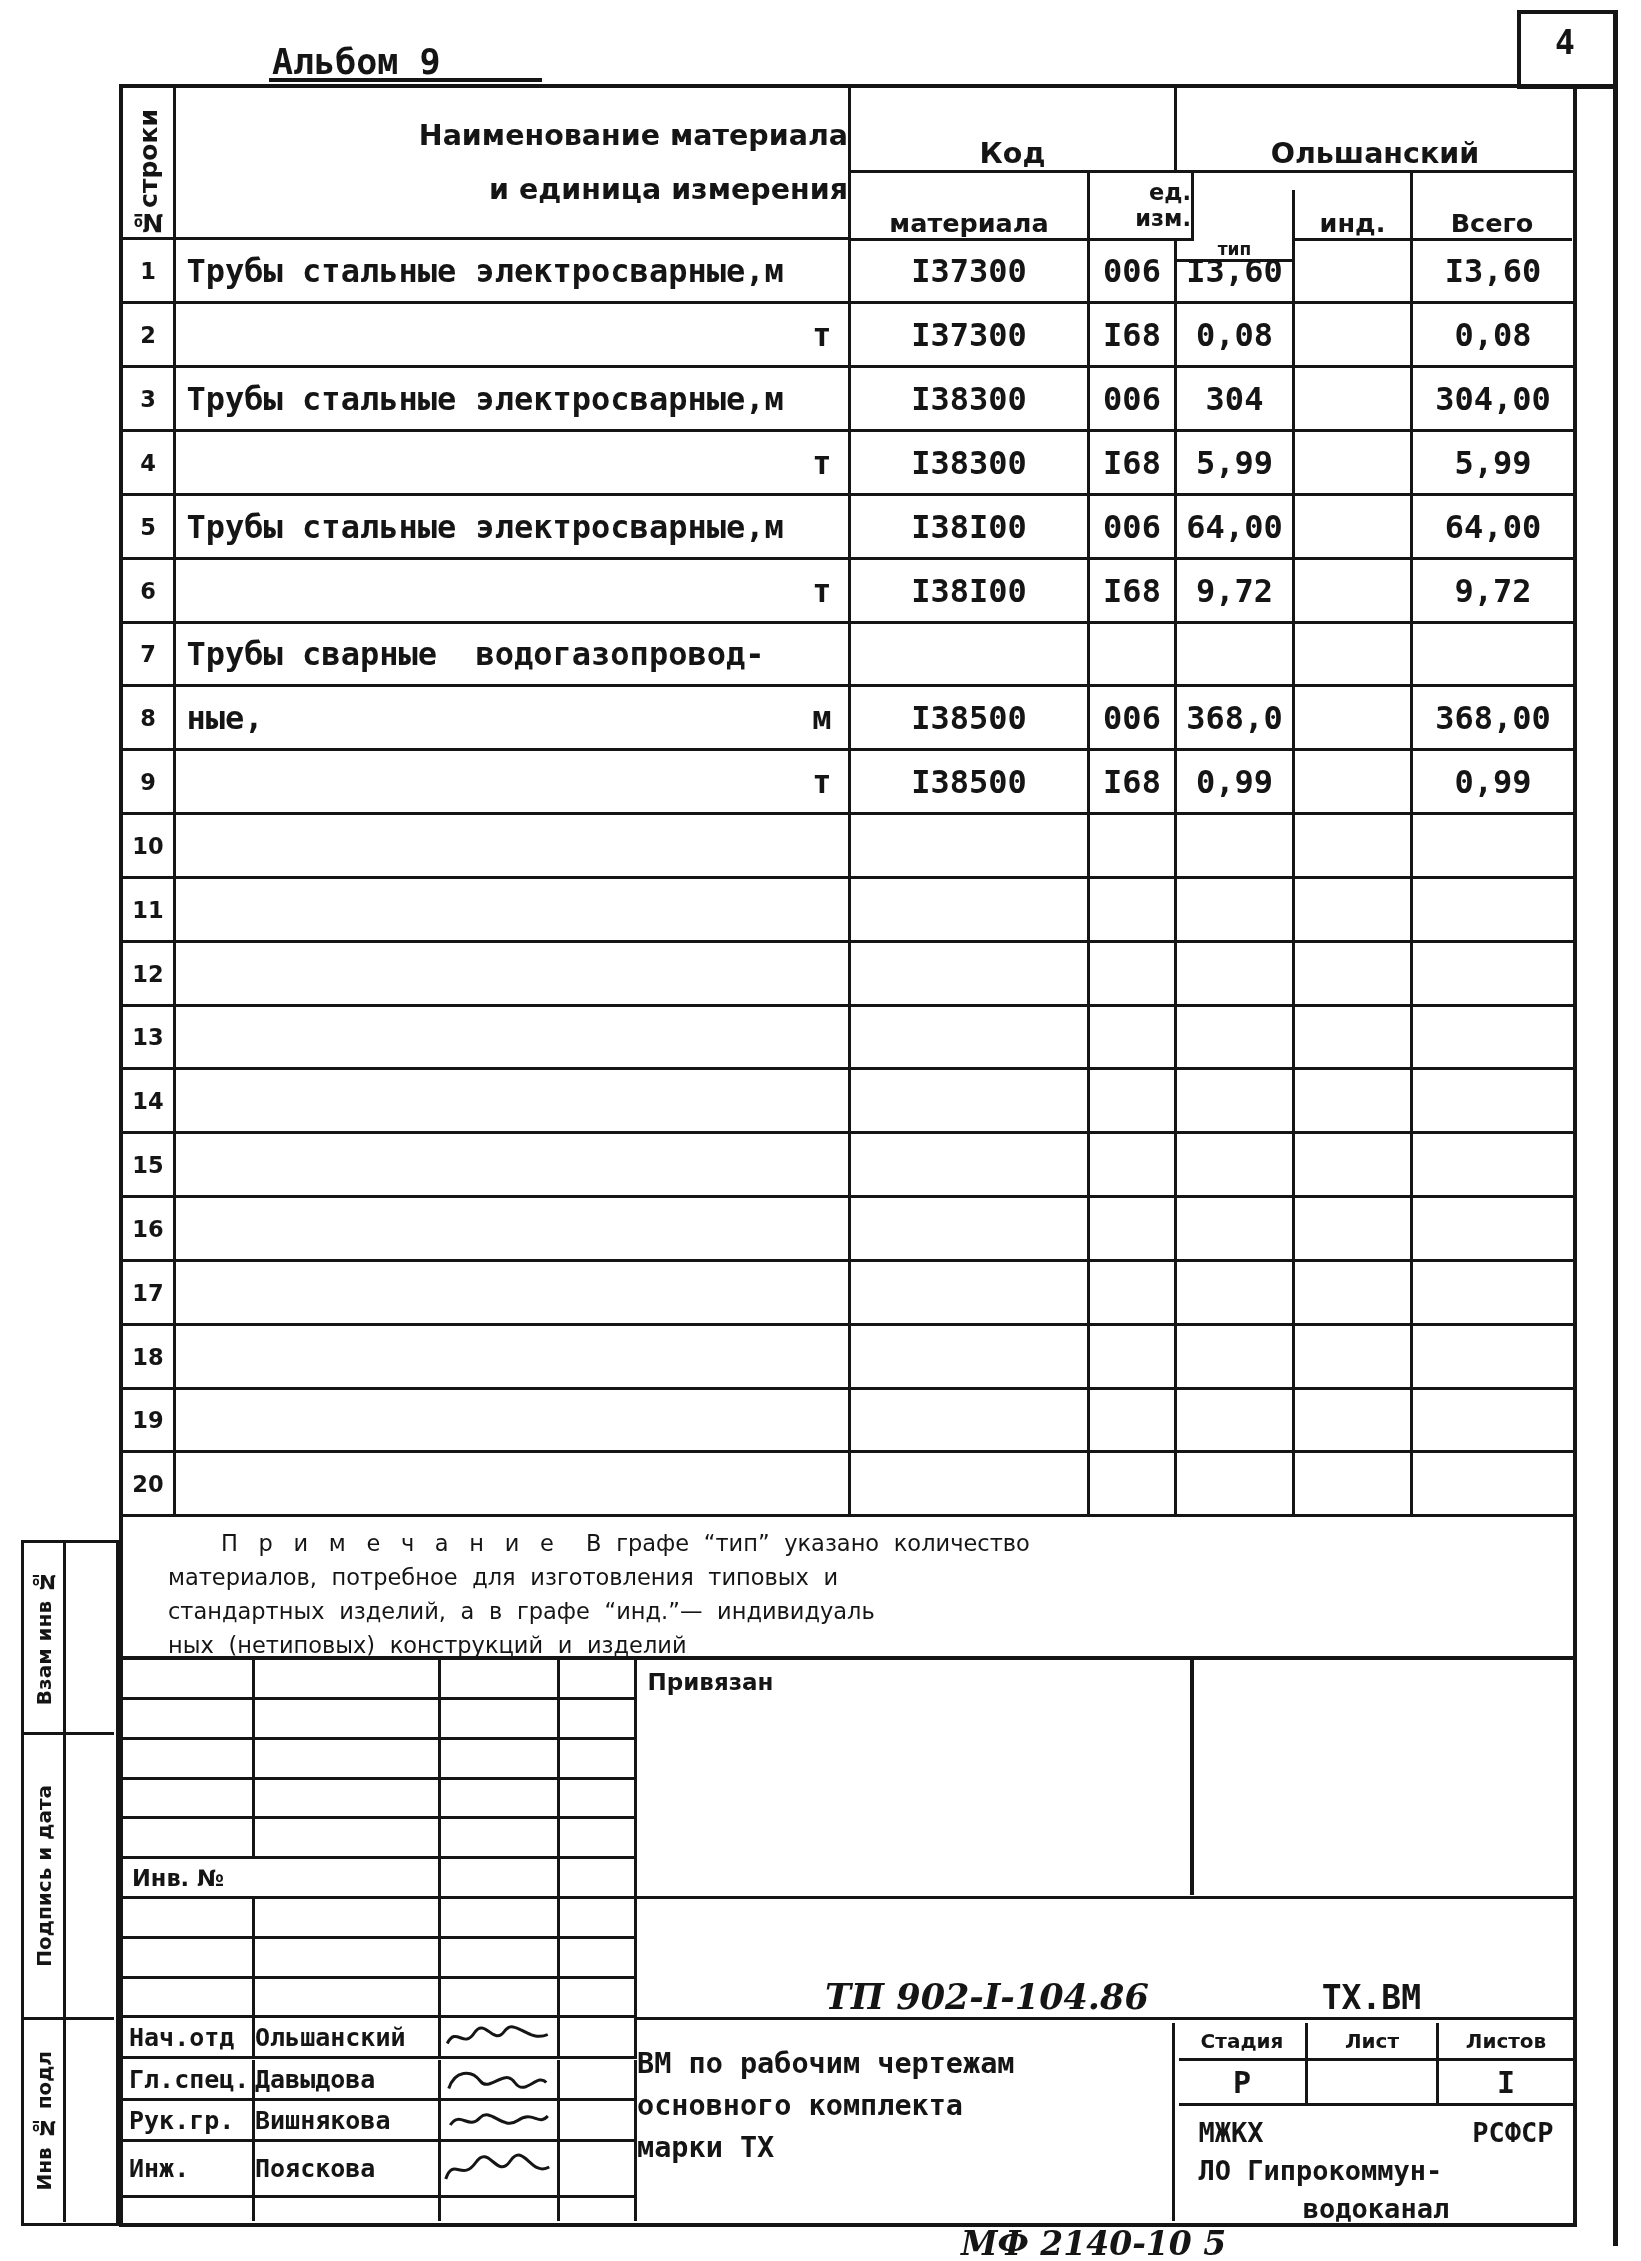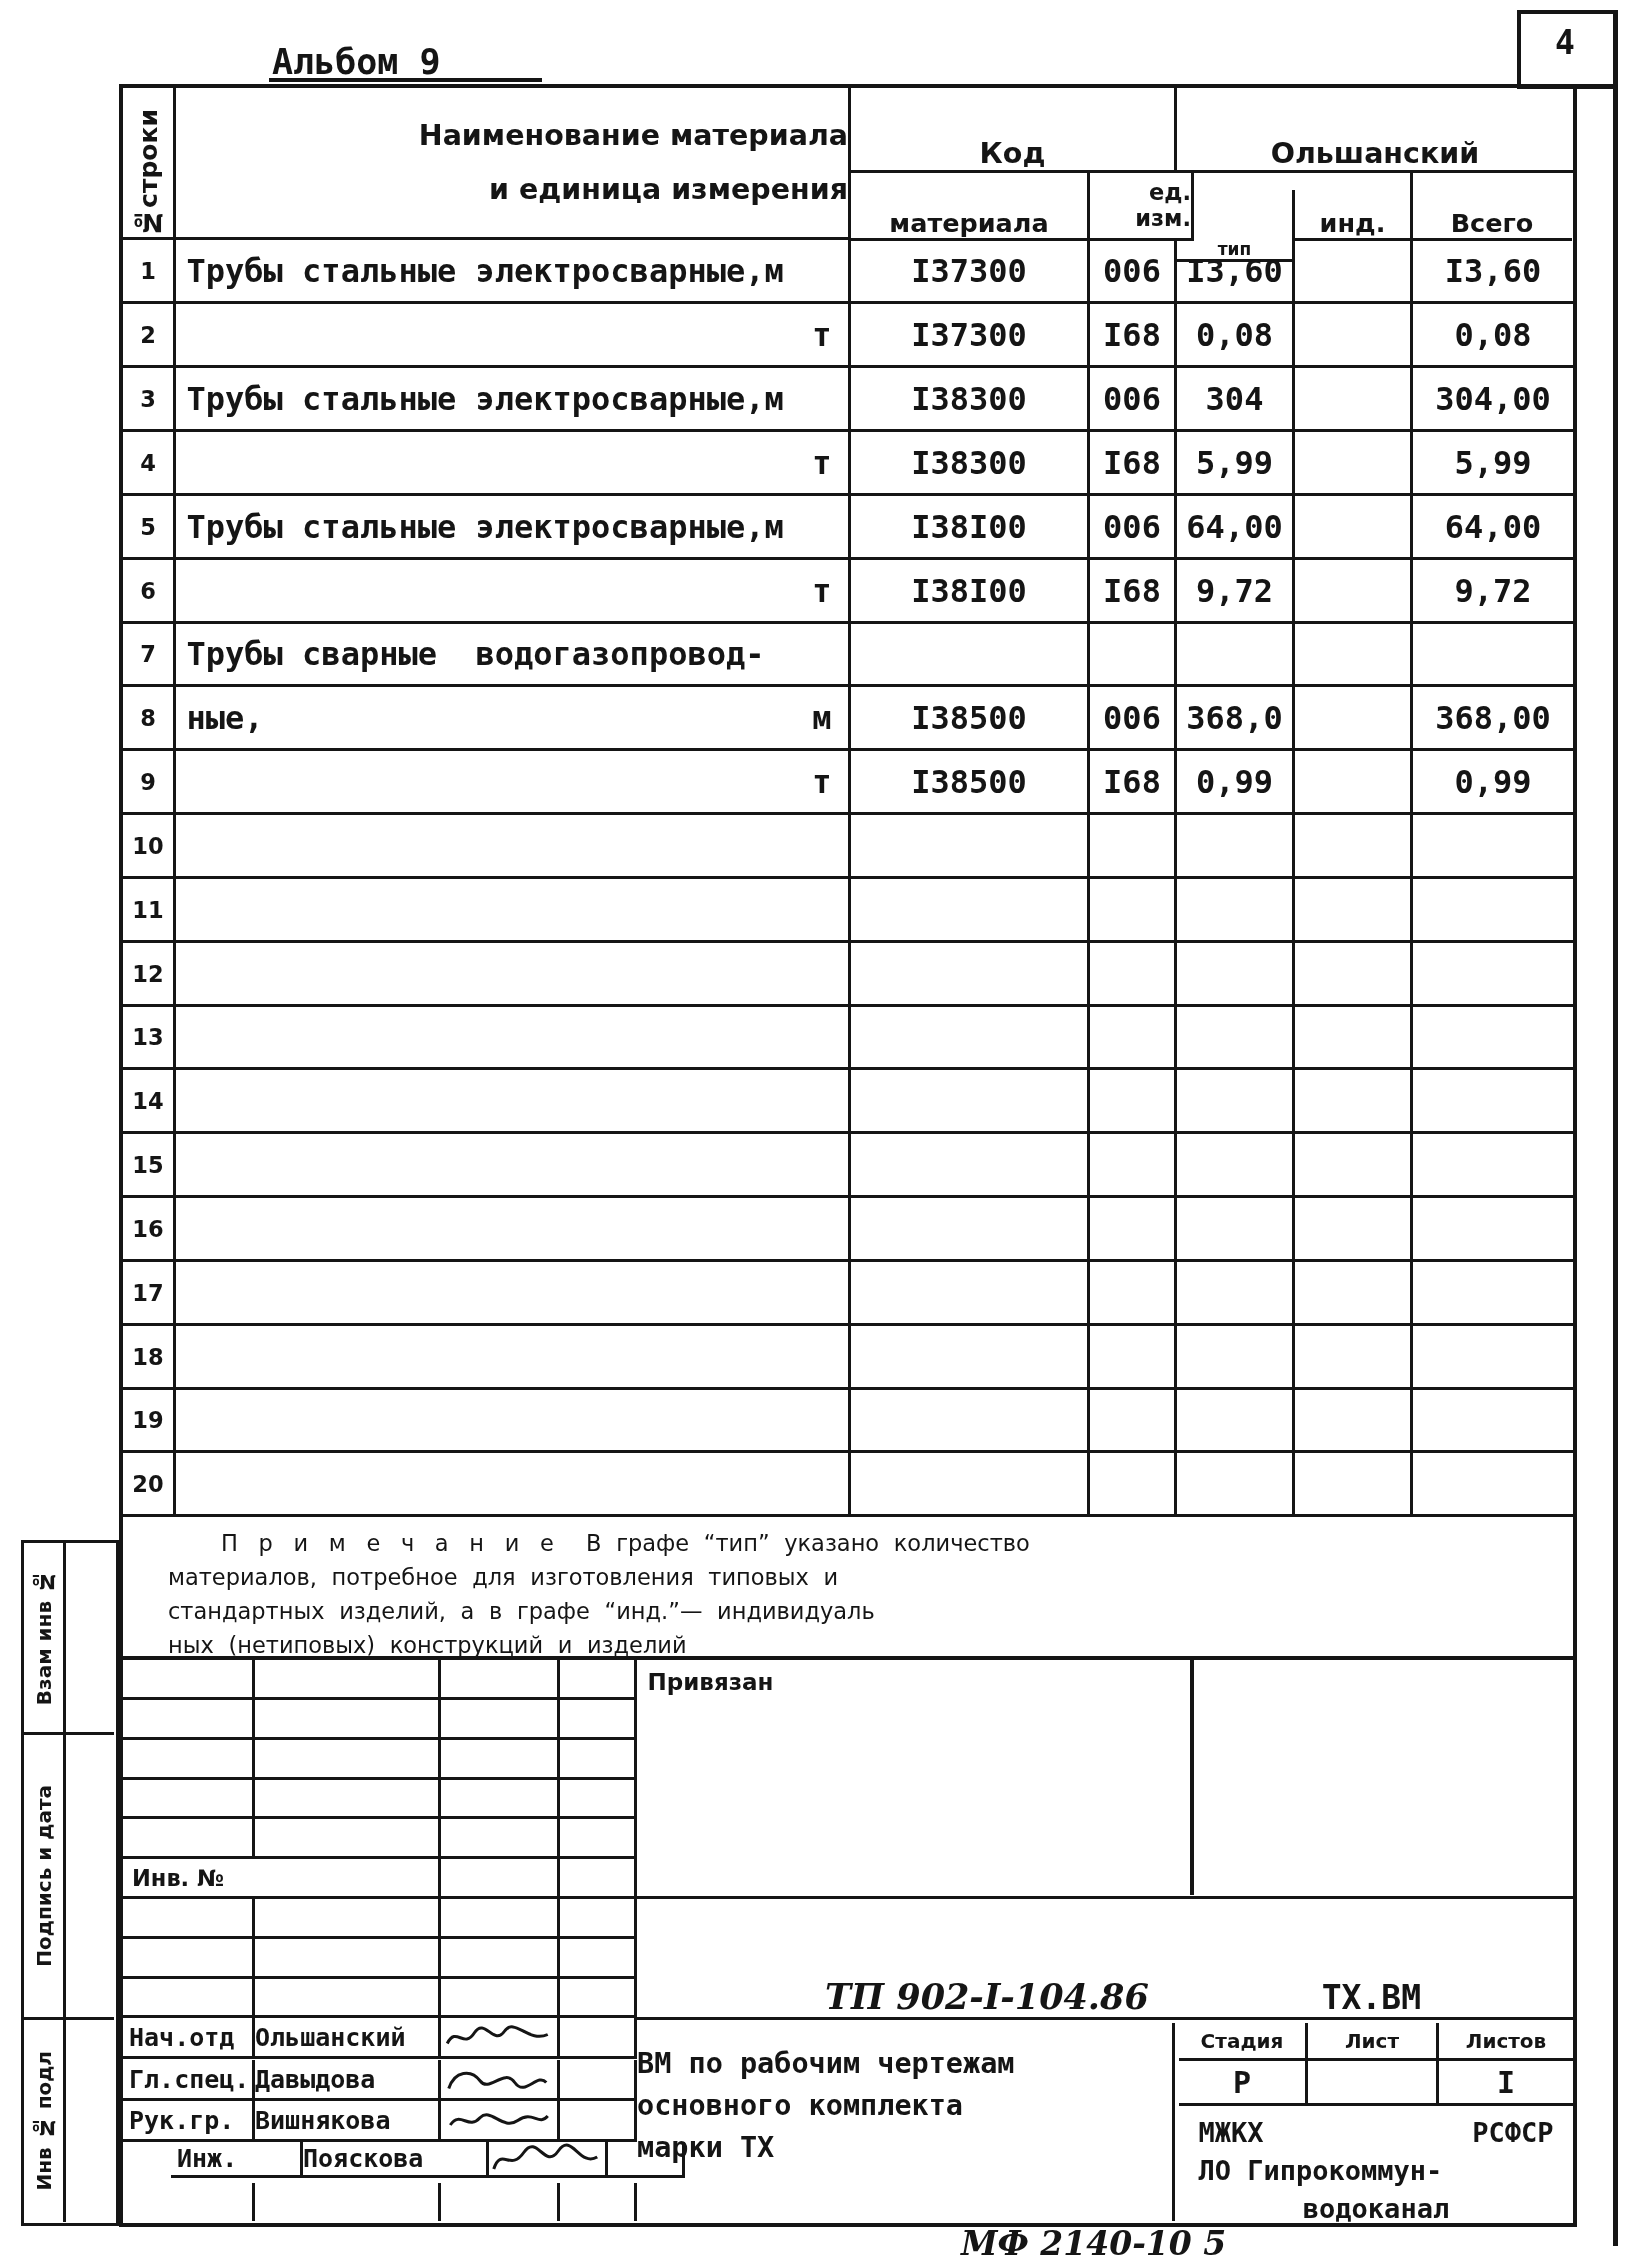--- a/index.html
+++ b/index.html
@@ -422,21 +422,21 @@
     <div class="lg-row" style="top:441px;height:41px;">
       <div class="type sig-role">Рук.гр.</div>
       <div class="type sig-name">Вишнякова</div>
       <div>
           <svg width="113" height="33" viewBox="0 0 150 44">
             <path d="M12 28 C26 8, 36 36, 52 18 C66 4, 82 36, 102 22 S130 30, 142 16" stroke="#151515" stroke-width="4" fill="none"></path>
           </svg>
         </div>
       <div></div>
     </div>
-    <div class="lg-row" style="top:482px;height:35px;padding-left:48px;">
+    <div class="lg-row" style="top:482px;height:56px;">
       <div class="type sig-role">Инж.</div>
       <div class="type sig-name">Пояскова</div>
       <div>
           <svg width="113" height="33" viewBox="0 0 150 44">
             <path d="M6 36 C16 6, 28 40, 46 14 S74 38, 92 12 S120 34, 144 20" stroke="#151515" stroke-width="4" fill="none"></path>
           </svg>
         </div>
       <div></div>
     </div>
     <div class="lg-row" style="top:523px;height:38px;">

